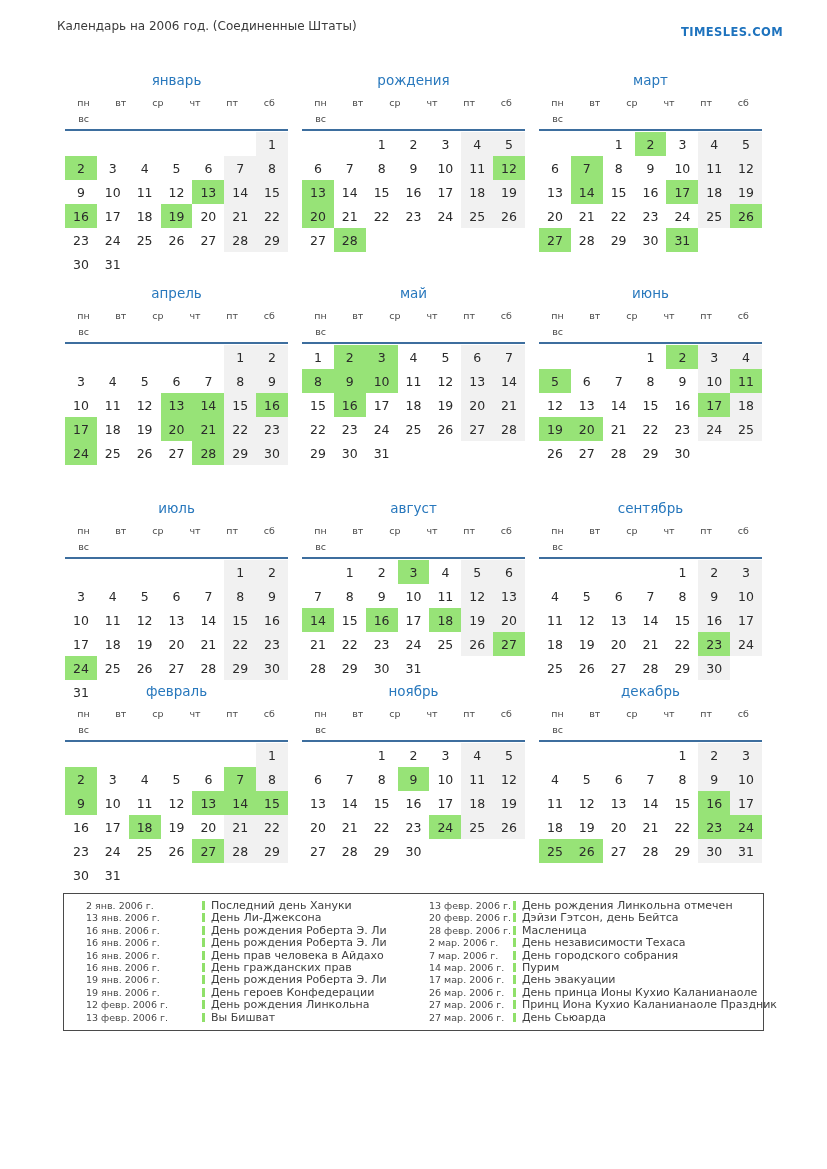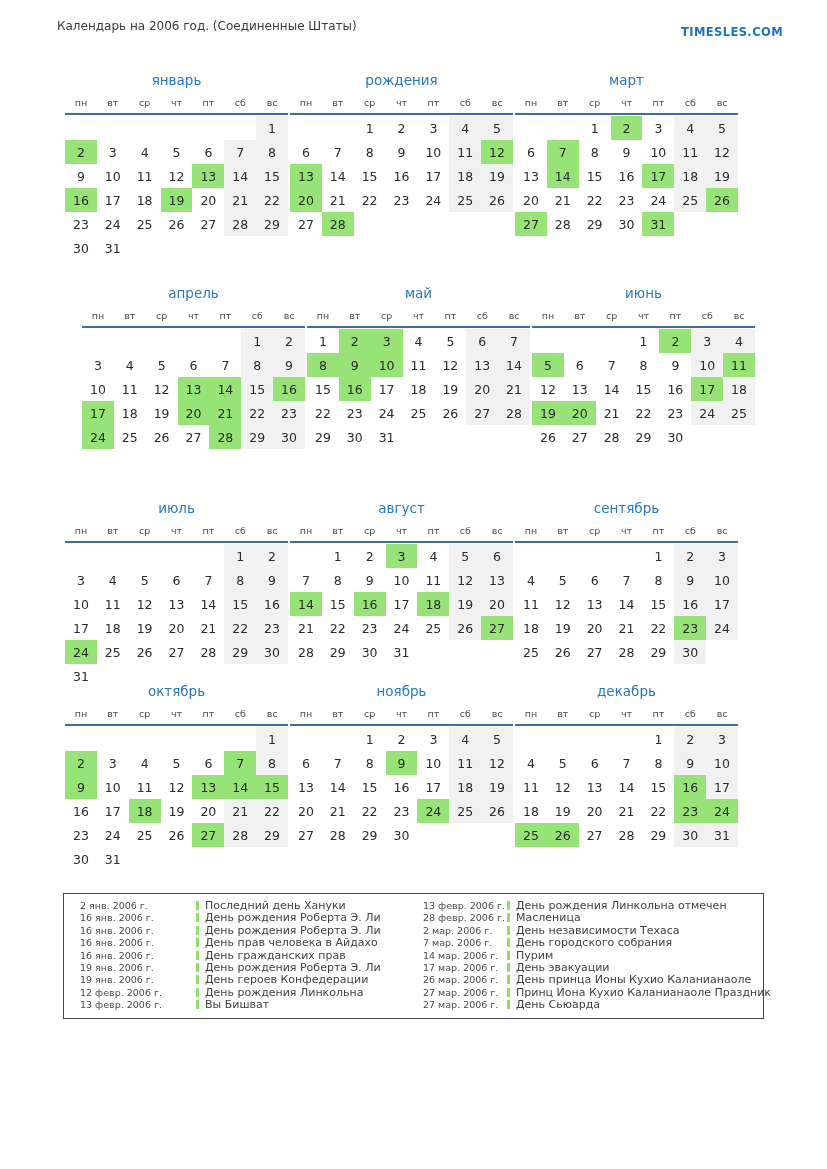--- a/index.html
+++ b/index.html
@@ -13,50 +13,50 @@
   .page-title {
     position: absolute; left: 57px; top: 19px;
     font-size: 12px; color: #3a3a3a;
   }
   .site-link {
     position: absolute; right: 44px; top: 25px;
     font-size: 11.5px; font-weight: bold; letter-spacing: 0.4px;
     color: #1e73be; text-decoration: none; cursor: pointer;
   }
   #months { position: absolute; left: 65px; top: 0; width: 700px; }
-  .month-row { position: absolute; left: 0; display: flex; gap: 2px; }
+  .month-row { position: absolute; left: 0; display: flex; gap: 14px; }
   .month-row.r1 { top: 72px; }
-  .month-row.r2 { top: 285px; margin-left: 17px; }
+  .month-row.r2 { top: 285px; }
   .month-row.r3 { top: 470px; margin-top: 30px; }
   .month-row.r4 { top: 683px; }
   .month { width: 223px; }
   .month-title {
     text-align: center; color: #2878bd;
     font-size: 13.5px; line-height: 16px; margin-bottom: 9px;
   }
-  .weekdays { display: grid; grid-template-columns: repeat(7, 1fr); }
+  .weekdays { display: grid; grid-template-columns: repeat(6, 1fr); }
   .weekdays .wd {
     text-align: center; font-size: 9.5px; color: #4a4a4a;
     padding-bottom: 5px;
   }
   .rule { height: 2px; background: #3d6e9e; }
   .days {
     display: grid; grid-template-columns: repeat(7, 1fr);
     grid-auto-rows: 24px; margin-top: 1px;
   }
   .day {
     display: flex; align-items: center; justify-content: center;
     font-size: 12.5px; color: #2b2b2b;
   }
   .day.weekend { background: #f1f1f1; }
   .day.holiday { background: #97e377; }
   #legend {
     position: absolute; left: 63px; top: 893px; width: 701px;
     border: 1px solid #4a4a4a; box-sizing: border-box;
-    padding: 6px 0 6px 16px; background: #fff;
+    padding: 6px 0 6px 22px; background: #fff;
   }
   .legend-row {
     display: grid; grid-template-columns: 116px 227px 84px auto;
     line-height: 12.4px;
   }
   .legend-date { font-size: 9.5px; color: #4a4a4a; white-space: nowrap; }
   .legend-name { font-size: 11px; color: #3f3f3f; white-space: nowrap; }
   .tick {
     display: inline-block; width: 3px; height: 9px;
     background: #90e06a; margin-right: 6px; position: relative; top: 1px;
@@ -512,21 +512,21 @@
           <div class="day">26</div>
           <div class="day">27</div>
           <div class="day">28</div>
           <div class="day">29</div>
           <div class="day weekend">30</div>
         </div>
   </div>
 </div>
   <div class="month-row r4">
   <div class="month">
-    <div class="month-title">октябрь</div>
+    <div class="month-title">февраль</div>
     <div class="weekdays">
           <span class="wd">пн</span>
           <span class="wd">вт</span>
           <span class="wd">ср</span>
           <span class="wd">чт</span>
           <span class="wd">пт</span>
           <span class="wd">сб</span>
           <span class="wd">вс</span>
         </div>
     <div class="rule"></div>
@@ -673,20 +673,26 @@
 </div>
 
 <div id="legend">
     <div class="legend-row">
       <div class="legend-date">2 янв. 2006 г.</div>
       <div class="legend-name"><span class="tick"></span><span>Последний день Хануки</span></div>
       <div class="legend-date">13 февр. 2006 г.</div>
       <div class="legend-name"><span class="tick"></span><span>День рождения Линкольна отмечен</span></div>
     </div>
     <div class="legend-row">
+      <div class="legend-date">13 янв. 2006 г.</div>
+      <div class="legend-name"><span class="tick"></span><span>День Ли-Джексона</span></div>
+      <div class="legend-date">20 февр. 2006 г.</div>
+      <div class="legend-name"><span class="tick"></span><span>Дэйзи Гэтсон, день Бейтса</span></div>
+    </div>
+    <div class="legend-row">
       <div class="legend-date">16 янв. 2006 г.</div>
       <div class="legend-name"><span class="tick"></span><span>День рождения Роберта Э. Ли</span></div>
       <div class="legend-date">28 февр. 2006 г.</div>
       <div class="legend-name"><span class="tick"></span><span>Масленица</span></div>
     </div>
     <div class="legend-row">
       <div class="legend-date">16 янв. 2006 г.</div>
       <div class="legend-name"><span class="tick"></span><span>День рождения Роберта Э. Ли</span></div>
       <div class="legend-date">2 мар. 2006 г.</div>
       <div class="legend-name"><span class="tick"></span><span>День независимости Техаса</span></div>

